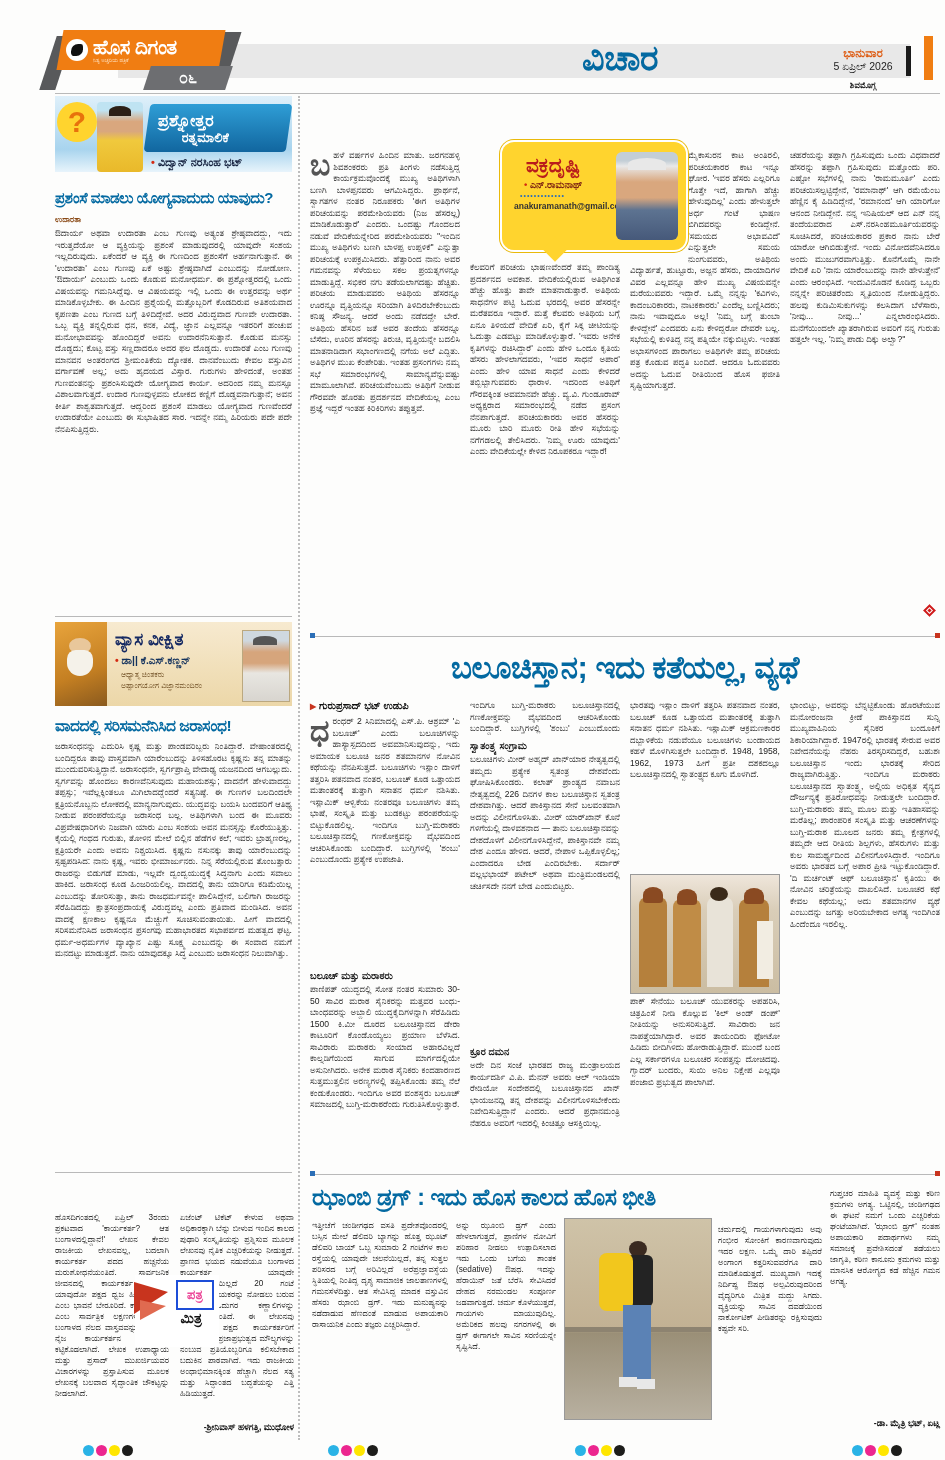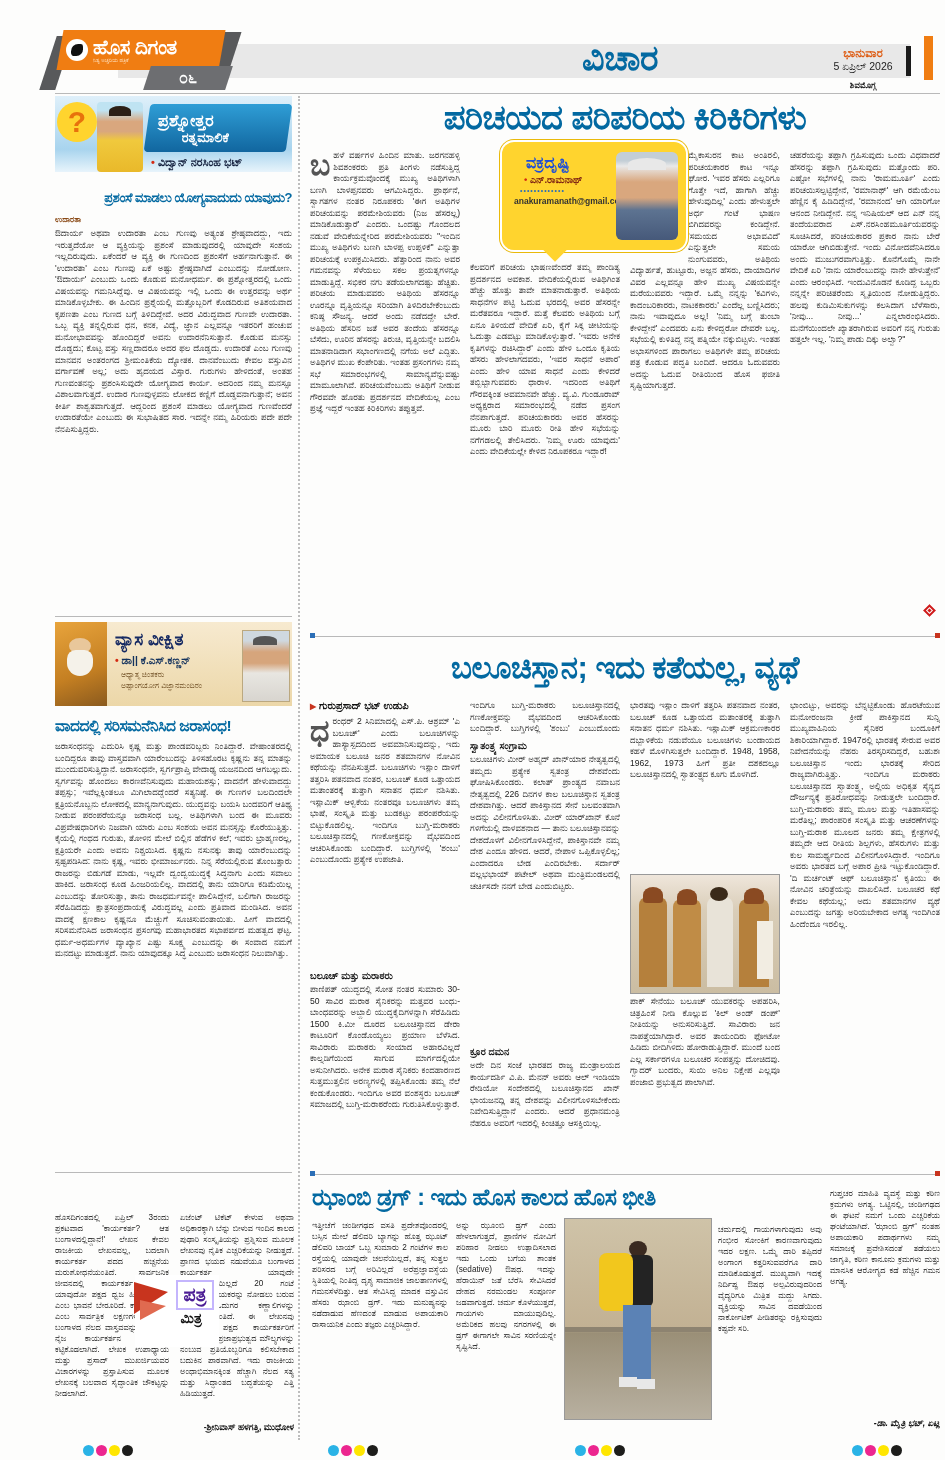--- a/index.html
+++ b/index.html
@@ -81,21 +81,21 @@
                    background:linear-gradient(180deg,#2f9ed6,#11669f);transform:skewX(-8deg);border-radius:4px;
                    display:flex;flex-direction:column;justify-content:center;padding-left:10px;box-sizing:border-box;">
         <span style="color:#fff;font-weight:900;font-size:16px;line-height:18px;transform:skewX(8deg);">ಪ್ರಶ್ನೋತ್ತರ</span>
         <span style="color:#fff;font-weight:900;font-size:13px;line-height:15px;padding-left:26px;transform:skewX(8deg);">ರತ್ನಮಾಲಿಕೆ</span>
       </span>
       <span class="byline-row" style="position:absolute;left:96px;top:60px;font-size:11px;">
         <span class="red-bullet">•</span>
         <span>ವಿದ್ವಾನ್ ನರಸಿಂಹ ಭಟ್</span>
       </span>
     </div>
-    <div class="headline" style="margin-top:14px;font-size:13px;line-height:24px;text-align:right;">ಪ್ರಶಂಸೆ ಮಾಡಲು ಯೋಗ್ಯವಾದುದು ಯಾವುದು?</div>
+    <div class="headline" style="margin-top:14px;font-size:15px;line-height:24px;">ಪ್ರಶಂಸೆ ಮಾಡಲು ಯೋಗ್ಯವಾದುದು ಯಾವುದು?</div>
     <div style="margin-top:5px;font-size:7.8px;font-weight:bold;color:#8a4a17;">ಉದಾರತಾ</div>
     <div class="body-col" style="margin-top:3px;width:237px;height:352px;">ಔದಾರ್ಯ ಅಥವಾ ಉದಾರತಾ ಎಂಬ ಗುಣವು ಅತ್ಯಂತ ಶ್ರೇಷ್ಠವಾದದ್ದು, ಇದು ಇರುತ್ತದೆಯೋ ಆ ವ್ಯಕ್ತಿಯನ್ನು ಪ್ರಶಂಸೆ ಮಾಡುವುದರಲ್ಲಿ ಯಾವುದೇ ಸಂಶಯ ಇಲ್ಲದಿರುವುದು. ಏಕೆಂದರೆ ಆ ವ್ಯಕ್ತಿ ಈ ಗುಣದಿಂದ ಪ್ರಶಂಸೆಗೆ ಅರ್ಹನಾಗುತ್ತಾನೆ. ಈ 'ಉದಾರತಾ' ಎಂಬ ಗುಣವು ಏಕೆ ಅಷ್ಟು ಶ್ರೇಷ್ಠವಾಗಿದೆ ಎಂಬುದನ್ನು ನೋಡೋಣ. 'ಔದಾರ್ಯ' ಎಂಬುದು ಒಂದು ಕೊಡುವ ಮನೋಧರ್ಮ. ಈ ಪ್ರಶ್ನೋತ್ತರದಲ್ಲಿ ಒಂದು ವಿಷಯವನ್ನು ಗಮನಿಸಿದ್ದೆವು. ಆ ವಿಷಯವನ್ನು ಇಲ್ಲಿ ಒಂದು ಈ ಉತ್ತರವನ್ನು ಅರ್ಥ ಮಾಡಿಕೊಳ್ಳಬೇಕು. ಈ ಹಿಂದಿನ ಪ್ರಶ್ನೆಯಲ್ಲಿ ಮತ್ತೊಬ್ಬರಿಗೆ ಕೊಡದಿರುವ ಅತಿಶಯವಾದ ಕೃಪಣತಾ ಎಂಬ ಗುಣದ ಬಗ್ಗೆ ತಿಳಿದಿದ್ದೇವೆ. ಅದರ ವಿರುದ್ಧವಾದ ಗುಣವೇ ಉದಾರತಾ. ಒಬ್ಬ ವ್ಯಕ್ತಿ ತನ್ನಲ್ಲಿರುವ ಧನ, ಕನಕ, ವಿದ್ಯೆ, ಜ್ಞಾನ ಎಲ್ಲವನ್ನೂ ಇತರರಿಗೆ ಹಂಚುವ ಮನೋಭಾವವನ್ನು ಹೊಂದಿದ್ದರೆ ಅವನು ಉದಾರನೆನಿಸುತ್ತಾನೆ. ಕೊಡುವ ಮನಸ್ಸು ದೊಡ್ಡದು; ಕೊಟ್ಟ ವಸ್ತು ಸಣ್ಣದಾದರೂ ಅದರ ಫಲ ದೊಡ್ಡದು. ಉದಾರತೆ ಎಂಬ ಗುಣವು ಮಾನವನ ಅಂತರಂಗದ ಶ್ರೀಮಂತಿಕೆಯ ದ್ಯೋತಕ. ದಾನವೆಂಬುದು ಕೇವಲ ವಸ್ತುವಿನ ವರ್ಗಾವಣೆ ಅಲ್ಲ; ಅದು ಹೃದಯದ ವಿಸ್ತಾರ. ಗುರುಗಳು ಹೇಳಿದಂತೆ, ಅಂತಹ ಗುಣವಂತನನ್ನು ಪ್ರಶಂಸಿಸುವುದೇ ಯೋಗ್ಯವಾದ ಕಾರ್ಯ. ಅದರಿಂದ ನಮ್ಮ ಮನಸ್ಸೂ ವಿಶಾಲವಾಗುತ್ತದೆ. ಉದಾರ ಗುಣವುಳ್ಳವನು ಲೋಕದ ಕಣ್ಣಿಗೆ ದೊಡ್ಡವನಾಗುತ್ತಾನೆ; ಅವನ ಕೀರ್ತಿ ಶಾಶ್ವತವಾಗುತ್ತದೆ. ಆದ್ದರಿಂದ ಪ್ರಶಂಸೆ ಮಾಡಲು ಯೋಗ್ಯವಾದ ಗುಣವೆಂದರೆ ಉದಾರತೆಯೇ ಎಂಬುದು ಈ ಸುಭಾಷಿತದ ಸಾರ. ಇದನ್ನೇ ನಮ್ಮ ಹಿರಿಯರು ಪದೇ ಪದೇ ನೆನಪಿಸುತ್ತಿದ್ದರು.</div>
   </div>
 
   <div class="hrule" style="left:55px;top:616px;width:237px;"></div>
 
   <div class="abs" style="left:55px;top:622px;width:237px;height:546px;">
     <div style="position:relative;width:237px;height:84px;background:linear-gradient(180deg,#f7ead0,#ecd7a8);overflow:hidden;">
       <span style="position:absolute;left:0;top:0;width:52px;height:84px;
                    background:linear-gradient(160deg,#e8a43c 0%,#c47f22 60%,#8a5a1e 100%);">
@@ -113,38 +113,37 @@
                    background:linear-gradient(180deg,#cfd8df 0%,#cfd8df 14%,#d6a57c 30%,#d6a57c 46%,#e8e6e1 60%,#d8d5cf 100%);">
         <span style="position:absolute;left:10px;top:5px;width:24px;height:9px;background:#555;border-radius:50% 50% 0 0;"></span>
       </span>
     </div>
     <div class="headline" style="margin-top:10px;font-size:15.5px;line-height:20px;">ವಾದದಲ್ಲಿ ಸರಿಸಮನೆನಿಸಿದ ಜರಾಸಂಧ!</div>
     <div class="body-col" style="margin-top:5px;width:237px;height:418px;">ಜರಾಸಂಧನನ್ನು ಎದುರಿಸಿ ಕೃಷ್ಣ ಮತ್ತು ಪಾಂಡವರಿಬ್ಬರು ನಿಂತಿದ್ದಾರೆ. ವೇಷಾಂತರದಲ್ಲಿ ಬಂದಿದ್ದರೂ ತಾವು ವಾಸ್ತವವಾಗಿ ಯಾರೆಂಬುದನ್ನು ತಿಳಿಸಹೊರಟ ಕೃಷ್ಣನು ತನ್ನ ಮಾತನ್ನು ಮುಂದುವರಿಸುತ್ತಿದ್ದಾನೆ. ಜರಾಸಂಧನೇ, ಸ್ವರ್ಗಪ್ರಾಪ್ತಿ ವೇದಾಢ್ಯ ಯಜನದಿಂದ ಆಗಬಲ್ಲುದು. ಸ್ವರ್ಗವನ್ನು ಹೊಂದಲು ಕಾರಣವೆನಿಸುವುದು ಮಹಾಯಶಸ್ಸು; ವಾದನೆಗೆ ಹೇಳುವಾದದ್ದು ತಪ್ಪಸ್ಸು; ಇವೆಲ್ಲಕ್ಕಿಂತಲೂ ಮಿಗಿಲಾದದ್ದೆಂದರೆ ಸತ್ಯನಿಷ್ಠೆ. ಈ ಗುಣಗಳ ಬಲದಿಂದಲೇ ಕ್ಷತ್ರಿಯನೊಬ್ಬನು ಲೋಕದಲ್ಲಿ ಮಾನ್ಯನಾಗುವುದು. ಯುದ್ಧವನ್ನು ಬಯಸಿ ಬಂದವರಿಗೆ ಆತಿಥ್ಯ ನೀಡುವ ಪರಂಪರೆಯನ್ನೂ ಜರಾಸಂಧ ಬಲ್ಲ. ಅತಿಥಿಗಳಾಗಿ ಬಂದ ಈ ಮೂವರು ವಿಪ್ರವೇಷಧಾರಿಗಳು ನಿಜವಾಗಿ ಯಾರು ಎಂಬ ಸಂಶಯ ಅವನ ಮನಸ್ಸನ್ನು ಕೊರೆಯುತ್ತಿತ್ತು. ಕೈಯಲ್ಲಿ ಗಂಧದ ಗುರುತು, ತೋಳಿನ ಮೇಲೆ ಬಿಲ್ಲಿನ ಹೆಡೆಗಳ ಕಲೆ; ಇವರು ಬ್ರಾಹ್ಮಣರಲ್ಲ, ಕ್ಷತ್ರಿಯರೇ ಎಂದು ಅವನು ನಿಶ್ಚಯಿಸಿದ. ಕೃಷ್ಣನು ನಸುನಕ್ಕು ತಾವು ಯಾರೆಂಬುದನ್ನು ಸ್ಪಷ್ಟಪಡಿಸಿದ: ನಾನು ಕೃಷ್ಣ, ಇವರು ಭೀಮಾರ್ಜುನರು. ನಿನ್ನ ಸೆರೆಯಲ್ಲಿರುವ ತೊಂಬತ್ತಾರು ರಾಜರನ್ನು ಬಿಡುಗಡೆ ಮಾಡು, ಇಲ್ಲವೇ ದ್ವಂದ್ವಯುದ್ಧಕ್ಕೆ ಸಿದ್ಧನಾಗು ಎಂದು ಸವಾಲು ಹಾಕಿದ. ಜರಾಸಂಧ ಕೂಡ ಹಿಂಜರಿಯಲಿಲ್ಲ. ವಾದದಲ್ಲಿ ತಾನು ಯಾರಿಗೂ ಕಡಿಮೆಯಿಲ್ಲ ಎಂಬುದನ್ನು ತೋರಿಸುತ್ತಾ, ತಾನು ರಾಜಧರ್ಮವನ್ನೇ ಪಾಲಿಸಿದ್ದೇನೆ, ಬಲಿಗಾಗಿ ರಾಜರನ್ನು ಸೆರೆಹಿಡಿದದ್ದು ಕ್ಷಾತ್ರಸಂಪ್ರದಾಯಕ್ಕೆ ವಿರುದ್ಧವಲ್ಲ ಎಂದು ಪ್ರತಿವಾದ ಮಂಡಿಸಿದ. ಅವನ ವಾದಕ್ಕೆ ಕ್ಷಣಕಾಲ ಕೃಷ್ಣನೂ ಮೆಚ್ಚುಗೆ ಸೂಚಿಸುವಂತಾಯಿತು. ಹೀಗೆ ವಾದದಲ್ಲಿ ಸರಿಸಮನೆನಿಸಿದ ಜರಾಸಂಧನ ಪ್ರಸಂಗವು ಮಹಾಭಾರತದ ಸಭಾಪರ್ವದ ಮಹತ್ವದ ಘಟ್ಟ. ಧರ್ಮ-ಅಧರ್ಮಗಳ ವ್ಯಾಖ್ಯಾನ ಎಷ್ಟು ಸೂಕ್ಷ್ಮ ಎಂಬುದನ್ನು ಈ ಸಂವಾದ ನಮಗೆ ಮನದಟ್ಟು ಮಾಡುತ್ತದೆ. ನಾನು ಯಾವುದಕ್ಕೂ ಸಿದ್ಧ ಎಂಬುದು ಜರಾಸಂಧನ ನಿಲುವಾಗಿತ್ತು.</div>
   </div>
 
   <div class="hrule" style="left:55px;top:1172px;width:237px;"></div>
 
-  <div class="abs headline" style="left:310px;top:96px;width:630px;text-align:center;font-size:34px;line-height:42px;">ಪರಿಚಯದ ಪರಿಪರಿಯ ಕಿರಿಕಿರಿಗಳು</div>
 
   <div class="abs body-col" style="left:310px;top:150px;width:150px;height:474px;">
     <span class="dropcap">ಬ</span>
     <span>ಹಳೆ ವರ್ಷಗಳ ಹಿಂದಿನ ಮಾತು. ಜರಗನಹಳ್ಳಿ ಶಿವಶಂಕರರು ಪ್ರತಿ ತಿಂಗಳು ನಡೆಸುತ್ತಿದ್ದ ಕಾರ್ಯಕ್ರಮವೊಂದಕ್ಕೆ ಮುಖ್ಯ ಅತಿಥಿಗಳಾಗಿ ಬಣಗಿ ಬಾಳಪ್ಪನವರು ಆಗಮಿಸಿದ್ದರು. ಪ್ರಾರ್ಥನೆ, ಸ್ವಾಗತಗಳ ನಂತರ ನಿರೂಪಕರು 'ಈಗ ಅತಿಥಿಗಳ ಪರಿಚಯವನ್ನು ಪರಮೇಶಿಯವರು (ನಿಜ ಹೆಸರಲ್ಲ) ಮಾಡಿಕೊಡುತ್ತಾರೆ' ಎಂದರು. ಒಂದಷ್ಟು ಗೊಂದಲದ ನಡುವೆ ವೇದಿಕೆಯನ್ನೇರಿದ ಪರಮೇಶಿಯವರು ''ಇಂದಿನ ಮುಖ್ಯ ಅತಿಥಿಗಳು ಬಣಗಿ ಬಾಳಪ್ಪ ಉಪ್ಪಳಿಕೆ'' ಎನ್ನುತ್ತಾ ಪರಿಚಯಕ್ಕೆ ಉಪಕ್ರಮಿಸಿದರು. ಹೆತ್ತಾರಿಂದ ನಾನು ಅವರ ಗಮನವನ್ನು ಸೆಳೆಯಲು ಸಕಲ ಪ್ರಯತ್ನಗಳನ್ನೂ ಮಾಡುತ್ತಿದ್ದೆ. ಸಭಿಕರ ನಗು ತಡೆಯಲಾಗದಷ್ಟು ಹೆಚ್ಚಿತು. ಪರಿಚಯ ಮಾಡುವವರು ಅತಿಥಿಯ ಹೆಸರನ್ನೂ ಊರನ್ನೂ ವೃತ್ತಿಯನ್ನೂ ಸರಿಯಾಗಿ ತಿಳಿದಿರಬೇಕೆಂಬುದು ಕನಿಷ್ಠ ಸೌಜನ್ಯ. ಆದರೆ ಅಂದು ನಡೆದದ್ದೇ ಬೇರೆ. ಅತಿಥಿಯ ಹೆಸರಿನ ಜತೆ ಅವರ ತಂದೆಯ ಹೆಸರನ್ನೂ ಬೆಸೆದು, ಊರಿನ ಹೆಸರನ್ನು ತಿರುಚಿ, ವೃತ್ತಿಯನ್ನೇ ಬದಲಿಸಿ ಮಾತನಾಡಿದಾಗ ಸಭಾಂಗಣದಲ್ಲಿ ನಗೆಯ ಅಲೆ ಎದ್ದಿತು. ಅತಿಥಿಗಳ ಮುಖ ಕೆಂಪೇರಿತು. ಇಂತಹ ಪ್ರಸಂಗಗಳು ನಮ್ಮ ಸಭೆ ಸಮಾರಂಭಗಳಲ್ಲಿ ಸಾಮಾನ್ಯವೆನ್ನುವಷ್ಟು ಮಾಮೂಲಾಗಿವೆ. ಪರಿಚಯವೆಂಬುದು ಅತಿಥಿಗೆ ನೀಡುವ ಗೌರವವೇ ಹೊರತು ಪ್ರದರ್ಶನದ ವೇದಿಕೆಯಲ್ಲ ಎಂಬ ಪ್ರಜ್ಞೆ ಇದ್ದರೆ ಇಂತಹ ಕಿರಿಕಿರಿಗಳು ತಪ್ಪುತ್ತವೆ.</span>
   </div>
   <div class="abs body-col" style="left:470px;top:262px;width:150px;height:362px;">ಕೆಲವರಿಗೆ ಪರಿಚಯ ಭಾಷಣವೆಂದರೆ ತಮ್ಮ ಪಾಂಡಿತ್ಯ ಪ್ರದರ್ಶನದ ಅವಕಾಶ. ವೇದಿಕೆಯಲ್ಲಿರುವ ಅತಿಥಿಗಿಂತ ಹೆಚ್ಚು ಹೊತ್ತು ತಾವೇ ಮಾತನಾಡುತ್ತಾರೆ. ಅತಿಥಿಯ ಸಾಧನೆಗಳ ಪಟ್ಟಿ ಓದುವ ಭರದಲ್ಲಿ ಅವರ ಹೆಸರನ್ನೇ ಮರೆತವರೂ ಇದ್ದಾರೆ. ಮತ್ತೆ ಕೆಲವರು ಅತಿಥಿಯ ಬಗ್ಗೆ ಏನೂ ತಿಳಿಯದೆ ವೇದಿಕೆ ಏರಿ, ಕೈಗೆ ಸಿಕ್ಕ ಚೀಟಿಯನ್ನು ಓದುತ್ತಾ ಎಡವಟ್ಟು ಮಾಡಿಕೊಳ್ಳುತ್ತಾರೆ. 'ಇವರು ಅನೇಕ ಕೃತಿಗಳನ್ನು ರಚಿಸಿದ್ದಾರೆ' ಎಂದು ಹೇಳಿ ಒಂದೂ ಕೃತಿಯ ಹೆಸರು ಹೇಳಲಾಗದವರು, 'ಇವರ ಸಾಧನೆ ಅಪಾರ' ಎಂದು ಹೇಳಿ ಯಾವ ಸಾಧನೆ ಎಂದು ಕೇಳಿದರೆ ತಬ್ಬಿಬ್ಬಾಗುವವರು ಧಾರಾಳ. ಇದರಿಂದ ಅತಿಥಿಗೆ ಗೌರವಕ್ಕಿಂತ ಅವಮಾನವೇ ಹೆಚ್ಚು. ವ್ಯ.ವಿ. ಗುಂಡೂರಾವ್ ಅಧ್ಯಕ್ಷರಾದ ಸಮಾರಂಭದಲ್ಲಿ ನಡೆದ ಪ್ರಸಂಗ ನೆನಪಾಗುತ್ತದೆ. ಪರಿಚಯಕಾರರು ಅವರ ಹೆಸರನ್ನು ಮೂರು ಬಾರಿ ಮೂರು ರೀತಿ ಹೇಳಿ ಸಭೆಯನ್ನು ನಗೆಗಡಲಲ್ಲಿ ತೇಲಿಸಿದರು. 'ನಿಮ್ಮ ಊರು ಯಾವುದು' ಎಂದು ವೇದಿಕೆಯಲ್ಲೇ ಕೇಳಿದ ನಿರೂಪಕರೂ ಇದ್ದಾರೆ!</div>
   <div class="abs body-col" style="left:630px;top:150px;width:150px;height:474px;">
     <span style="float:left;width:58px;height:110px;"></span>
     <span>ಮೈಕಾಸುರನ ಕಾಟ ಅಂತಿರಲಿ, ಪರಿಚಯಕಾರರ ಕಾಟ ಇನ್ನೂ ಘೋರ. 'ಇವರ ಹೆಸರು ಎಲ್ಲರಿಗೂ ಗೊತ್ತೇ ಇದೆ, ಹಾಗಾಗಿ ಹೆಚ್ಚು ಹೇಳುವುದಿಲ್ಲ' ಎಂದು ಹೇಳುತ್ತಲೇ ಅರ್ಧ ಗಂಟೆ ಭಾಷಣ ಬಿಗಿದವರನ್ನು ಕಂಡಿದ್ದೇನೆ. 'ಸಮಯದ ಅಭಾವವಿದೆ' ಎನ್ನುತ್ತಲೇ ಸಮಯ ನುಂಗುವವರು, ಅತಿಥಿಯ ವಿದ್ಯಾರ್ಹತೆ, ಹುಟ್ಟೂರು, ಅಜ್ಜನ ಹೆಸರು, ದಾಯಾದಿಗಳ ವಿವರ ಎಲ್ಲವನ್ನೂ ಹೇಳಿ ಮುಖ್ಯ ವಿಷಯವನ್ನೇ ಮರೆಯುವವರು ಇದ್ದಾರೆ. ಒಮ್ಮೆ ನನ್ನನ್ನು 'ಕವಿಗಳು, ಕಾದಂಬರಿಕಾರರು, ನಾಟಕಕಾರರು' ಎಂದೆಲ್ಲ ಬಣ್ಣಿಸಿದರು; ನಾನು ಇವಾವುದೂ ಅಲ್ಲ! 'ನಿಮ್ಮ ಬಗ್ಗೆ ತುಂಬಾ ಕೇಳಿದ್ದೇನೆ' ಎಂದವರು ಏನು ಕೇಳಿದ್ದರೋ ದೇವರೇ ಬಲ್ಲ. ಸಭೆಯಲ್ಲಿ ಕುಳಿತಿದ್ದ ನನ್ನ ಪತ್ನಿಯೇ ನಕ್ಕುಬಿಟ್ಟಳು. ಇಂತಹ ಅಭಾಸಗಳಿಂದ ಪಾರಾಗಲು ಅತಿಥಿಗಳೇ ತಮ್ಮ ಪರಿಚಯ ಪತ್ರ ಕೊಡುವ ಪದ್ಧತಿ ಬಂದಿದೆ. ಆದರೂ ಓದುವವರು ಅದನ್ನು ಓದುವ ರೀತಿಯಿಂದ ಹೊಸ ಫಜೀತಿ ಸೃಷ್ಟಿಯಾಗುತ್ತದೆ.</span>
   </div>
   <div class="abs body-col" style="left:790px;top:150px;width:150px;height:474px;">
     <span>ಚಹರೆಯನ್ನು ತಪ್ಪಾಗಿ ಗ್ರಹಿಸುವುದು ಒಂದು ವಿಧವಾದರೆ ಹೆಸರನ್ನು ತಪ್ಪಾಗಿ ಗ್ರಹಿಸುವುದು ಮತ್ತೊಂದು ಪರಿ. ಎಷ್ಟೋ ಸಭೆಗಳಲ್ಲಿ ನಾನು 'ರಾಮಮೂರ್ತಿ' ಎಂದು ಪರಿಚಯಿಸಲ್ಪಟ್ಟಿದ್ದೇನೆ, 'ರಮಾನಾಥ್' ಆಗಿ ರಮೆಯೆಂಬ ಹೆಣ್ಣಿನ ಕೈ ಹಿಡಿದಿದ್ದೇನೆ, 'ರಮಾನಂದ' ಆಗಿ ಯಾರಿಗೋ ಆನಂದ ನೀಡಿದ್ದೇನೆ. ನನ್ನ ಇನಿಷಿಯಲ್ ಆದ ಎನ್ ನನ್ನ ತಂದೆಯವರಾದ ಎಸ್.ನರಸಿಂಹಮೂರ್ತಿಯವರನ್ನು ಸೂಚಿಸಿದರೆ, ಪರಿಚಯಕಾರರ ಪ್ರಕಾರ ನಾನು ಬೇರೆ ಯಾರೋ ಆಗಿಬಿಡುತ್ತೇನೆ. ಇಂದು ವಿನೋದವೆನಿಸಿದರೂ ಅಂದು ಮುಜುಗರವಾಗುತ್ತಿತ್ತು. ಕೊನೆಗೊಮ್ಮೆ ನಾನೇ ವೇದಿಕೆ ಏರಿ 'ನಾನು ಯಾರೆಂಬುದನ್ನು ನಾನೇ ಹೇಳುತ್ತೇನೆ' ಎಂದು ಆರಂಭಿಸಿದೆ. ಇಂದುವಿನೊಡನೆ ಕೂಡಿದ್ದ ಒಬ್ಬರು ನನ್ನನ್ನೇ ಪರಿಚಿತರೆಂದು ಸ್ಮೃತಿಯಿಂದ ನೋಡುತ್ತಿದ್ದರು. ಹಲವು ಕುಡಿಮಿಸುಕುಗಳನ್ನು ಕಲಸಿದಾಗ ಬೆಳೆಸಾರು, 'ನೀವು... ನೀವು...' ಎನ್ನಲಾರಂಭಿಸಿದರು. ಮನೆಗೆಯಿಂದಲೇ ಖ್ಯಾತರಾಗಿರುವ ಅವರಿಗೆ ನನ್ನ ಗುರುತು ಹತ್ತಲೇ ಇಲ್ಲ. 'ನಿಮ್ಮ ಪಾಡು ದಿಕ್ಕು ಅಲ್ವಾ?''</span>
   </div>
   <span class="abs endmark" style="left:925px;top:606px;"></span>
 
   <div class="abs kicker" style="left:502px;top:142px;width:180px;height:104px;">
-    <div style="margin:10px 0 0 22px;font-size:16px;font-weight:900;color:#1d4ed8;">ವಕ್ರದೃಷ್ಟಿ</div>
+    <div style="margin:10px 0 0 22px;font-size:20px;font-weight:900;color:#b91c1c;">ವಕ್ರದೃಷ್ಟಿ</div>
     <div style="margin:2px 0 0 20px;font-size:9.5px;font-weight:bold;color:#7a1d12;">
       <span class="red-bullet">•</span>
       <span>ಎನ್.ರಾಮನಾಥ್</span>
     </div>
     <div style="margin:1px 0 0 16px;font-size:7px;letter-spacing:1px;color:#2c6fb7;">•••••••••••••</div>
     <div style="margin:2px 0 0 10px;font-size:8.5px;font-weight:bold;color:#333;">anakuramanath@gmail.com</div>
     <span style="position:absolute;right:6px;top:8px;width:62px;height:88px;border-radius:6px;
                  background:linear-gradient(180deg,#c3ced6 0%,#c3ced6 10%,#e9e9e9 16%,#d9a77e 34%,#d9a77e 52%,#5d7391 66%,#46597a 100%);">
         <span style="position:absolute;left:12px;top:6px;width:38px;height:12px;background:#e8e8e8;border-radius:50% 50% 0 0;"></span>
     </span>
@@ -201,41 +200,41 @@
   <span class="sqb" style="left:935px;top:1171px;background:#c8341e;"></span>
 
   <div class="abs body-col small" style="left:55px;top:1212px;width:114px;height:226px;">ಹೊಸದಿಗಂತದಲ್ಲಿ ಏಪ್ರಿಲ್ 3ರಂದು ಪ್ರಕಟವಾದ 'ಕಾರ್ಯಕರ್ತ? ಆತ ಬಂಗಾಳದಲ್ಲಿದ್ದಾನೆ!' ಲೇಖನ ಕೇವಲ ರಾಜಕೀಯ ಲೇಖನವಲ್ಲ, ಬದಲಾಗಿ ಕಾರ್ಯಕರ್ತ ಪದದ ಹಚ್ಚನೆಯ ಮರುಶೋಧನೆಯಂತಿದೆ. ಸಾರ್ವಜನಿಕ ಜೀವನದಲ್ಲಿ ಕಾರ್ಯಕರ್ತ ಎಂದರೆ ಯಾವುದೋ ಪಕ್ಷದ ಧ್ವಜ ಹಿಡಿಯುವವನು ಎಂಬ ಭಾವನೆ ಬೇರೂರಿದೆ. ಕಾರ್ಯಕರ್ತನು ಎಂಬ ಸಾರ್ವತ್ರಿಕ ಲಕ್ಷಣಗಳ ಮೂಲಕ ಬಂಗಾಳದ ನೆಲದ ವಾಸ್ತವವನ್ನು ತೆರೆದಿಡುವ ನೈಜ ಕಾರ್ಯಕರ್ತನ ಚಿತ್ರಣವನ್ನು ಕಟ್ಟಿಕೊಡಲಾಗಿದೆ. ಲೇಖಕ ಉಪಾಧ್ಯಾಯ ಮತ್ತು ಪ್ರಸಾದ್ ಮುಖರ್ಜಿಯವರ ವಿಚಾರಗಳನ್ನು ಪ್ರಸ್ತಾಪಿಸುವ ಮೂಲಕ ಲೇಖನಕ್ಕೆ ಬಲವಾದ ಸೈದ್ಧಾಂತಿಕ ಚೌಕಟ್ಟನ್ನು ನೀಡಲಾಗಿದೆ.</div>
   <div class="abs body-col small" style="left:180px;top:1212px;width:114px;height:210px;">ಏಜೆಂಟ್ ಟಿಕೆಟ್ ಕೇಳುವ ಅಥವಾ ಅಧಿಕಾರಕ್ಕಾಗಿ ಬೆನ್ನು ಬೀಳುವ ಇಂದಿನ ಕಾಲದ ಪುಢಾರಿ ಸಂಸ್ಕೃತಿಯನ್ನು ಪ್ರಶ್ನಿಸುವ ಮೂಲಕ ಲೇಖನವು ನೈತಿಕ ಎಚ್ಚರಿಕೆಯನ್ನು ನೀಡುತ್ತದೆ. ಪ್ರಾಣದ ಭಯದ ನಡುವೆಯೂ ಬಂಗಾಳದ ಕಾರ್ಯಕರ್ತ ಯಾವುದೇ ಪ್ರತಿಫಲಾಪೇಕ್ಷೆಯಿಲ್ಲದೆ 20 ಗಂಟೆ ಪ್ರಯಾಣಿಸಿ ನಾಯಕರನ್ನು ನೋಡಲು ಬರುವ ಚಿತ್ರಣ ಓದುಗರ ಕಣ್ಣಾಲಿಗಳನ್ನು ತೇವಗೊಳಿಸುವಂತಿದೆ. ಈ ಲೇಖನವು ರಾಜಕೀಯ ಪಕ್ಷದ ಕಾರ್ಯಕರ್ತರಿಗೆ ಮಾತ್ರವಲ್ಲದೆ, ಪ್ರಜಾಪ್ರಭುತ್ವದ ಮೌಲ್ಯಗಳನ್ನು ನಂಬುವ ಪ್ರತಿಯೊಬ್ಬರಿಗೂ ಕಲಿಸಬೇಕಾದ ಬದುಕಿನ ಪಾಠವಾಗಿದೆ. ಇದು ರಾಜಕೀಯ ಅಂಧಾಭಿಮಾನಕ್ಕಿಂತ ಹೆಚ್ಚಾಗಿ ನೆಲದ ಸತ್ಯ ಮತ್ತು ಸಿದ್ಧಾಂತದ ಬದ್ಧತೆಯನ್ನು ಎತ್ತಿ ಹಿಡಿಯುತ್ತದೆ.</div>
   <div class="abs sig" style="left:180px;top:1422px;width:114px;">-ಶ್ರೀನಿವಾಸ್ ಹಳಗತ್ತಿ, ಮುಧೋಳ</div>
   <div class="abs" style="left:138px;top:1278px;width:78px;height:66px;background:#fff;box-shadow:0 0 0 3px #fff;">
     <span style="position:absolute;left:-4px;top:4px;width:0;height:0;
                  border-left:34px solid #c8341e;border-top:10px solid transparent;border-bottom:22px solid transparent;"></span>
     <span style="position:absolute;left:2px;top:22px;width:0;height:0;
                  border-left:26px solid #e06a50;border-top:6px solid transparent;border-bottom:14px solid transparent;"></span>
-    <span style="position:absolute;right:2px;top:2px;width:34px;height:26px;border:2px solid #c4b5fd;
-                 color:#4c1d95;font-weight:900;font-size:19px;text-align:center;line-height:26px;">
+    <span style="position:absolute;right:2px;top:2px;width:34px;height:26px;border:2px solid #1d4ed8;
+                 color:#ec4899;font-weight:900;font-size:13px;text-align:center;line-height:26px;">
       <span>ಪತ್ರ</span>
     </span>
     <span style="position:absolute;right:14px;top:32px;color:#111;font-weight:900;font-size:14px;">ಮಿತ್ರ</span>
   </div>
 
   <div class="abs headline" style="left:312px;top:1182px;width:392px;font-size:23px;line-height:30px;">ಝಾಂಬಿ ಡ್ರಗ್ : ಇದು ಹೊಸ ಕಾಲದ ಹೊಸ ಭೀತಿ</div>
   <div class="abs body-col small" style="left:312px;top:1220px;width:136px;height:220px;">ಇತ್ತೀಚೆಗೆ ಚಂಡೀಗಢದ ವಸತಿ ಪ್ರದೇಶವೊಂದರಲ್ಲಿ ಬಸ್ಸಿನ ಮೇಲೆ ಡೆಲಿವರಿ ಬ್ಯಾಗನ್ನು ಹೊತ್ತ ಝೂಟ್ ಡೆಲಿವರಿ ಬಾಯ್ ಒಬ್ಬ ಸುಮಾರು 2 ಗಂಟೆಗಳ ಕಾಲ ರಸ್ತೆಯಲ್ಲಿ ಯಾವುದೇ ಚಲನೆಯಿಲ್ಲದೆ, ತನ್ನ ಸುತ್ತಲ ಪರಿಸರದ ಬಗ್ಗೆ ಅರಿವಿಲ್ಲದೆ ಅರೆಪ್ರಜ್ಞಾವಸ್ಥೆಯ ಸ್ಥಿತಿಯಲ್ಲಿ ನಿಂತಿದ್ದ ದೃಶ್ಯ ಸಾಮಾಜಿಕ ಜಾಲತಾಣಗಳಲ್ಲಿ ಗಮನಸೆಳೆದಿತ್ತು. ಆತ ಸೇವಿಸಿದ್ದ ಮಾದಕ ವಸ್ತುವಿನ ಹೆಸರು ಝಾಂಬಿ ಡ್ರಗ್. ಇದು ಮನುಷ್ಯನನ್ನು ನಡೆದಾಡುವ ಹೆಣದಂತೆ ಮಾಡುವ ಅಪಾಯಕಾರಿ ರಾಸಾಯನಿಕ ಎಂದು ತಜ್ಞರು ಎಚ್ಚರಿಸಿದ್ದಾರೆ.</div>
   <div class="abs body-col small" style="left:456px;top:1220px;width:100px;height:220px;">ಅನ್ನು ಝೂಂಬಿ ಡ್ರಗ್ ಎಂದು ಹೇಳಲಾಗುತ್ತದೆ, ಪ್ರಾಣಿಗಳ ನೋವಿಗೆ ಪರಿಹಾರ ನೀಡಲು ಉತ್ಪಾದಿಸಲಾದ ಇದು ಒಂದು ಬಗೆಯ ಶಾಂತಕ (sedative) ಔಷಧ. ಇದನ್ನು ಹೆರಾಯಿನ್ ಜತೆ ಬೆರೆಸಿ ಸೇವಿಸಿದರೆ ದೇಹದ ನರಮಂಡಲ ಸಂಪೂರ್ಣ ಜಡವಾಗುತ್ತದೆ. ಚರ್ಮ ಕೊಳೆಯುತ್ತದೆ, ಗಾಯಗಳು ಮಾಯುವುದಿಲ್ಲ. ಅಮೆರಿಕದ ಹಲವು ನಗರಗಳಲ್ಲಿ ಈ ಡ್ರಗ್ ಈಗಾಗಲೇ ಸಾವಿನ ಸರಣಿಯನ್ನೇ ಸೃಷ್ಟಿಸಿದೆ.</div>
   <div class="abs photo-frame" style="left:564px;top:1218px;width:146px;height:200px;background:linear-gradient(180deg,#cfc3a8 0%,#c2b193 55%,#9a8f77 57%,#b8b0a0 100%);">
     <span style="position:absolute;left:0;top:108px;width:146px;height:5px;background:#8d8370;"></span>
     <span style="position:absolute;left:64px;top:22px;width:18px;height:16px;background:#3a2a20;border-radius:50%;"></span>
     <span style="position:absolute;left:58px;top:36px;width:30px;height:52px;background:#232323;border-radius:6px;"></span>
     <span style="position:absolute;left:34px;top:34px;width:34px;height:58px;background:#f2c71d;border-radius:8px;"></span>
     <span style="position:absolute;left:58px;top:86px;width:28px;height:74px;background:#5b82b5;"></span>
     <span style="position:absolute;left:54px;top:158px;width:18px;height:10px;background:#e8e8e8;"></span>
     <span style="position:absolute;left:72px;top:160px;width:18px;height:10px;background:#e8e8e8;"></span>
   </div>
   <div class="abs body-col small" style="left:718px;top:1188px;width:104px;height:252px;margin-top:36px;">ಚರ್ಮದಲ್ಲಿ ಗಾಯಗಳಾಗುವುದು ಅವು ಗಂಭೀರ ಸೋಂಕಿಗೆ ಕಾರಣವಾಗುವುದು ಇದರ ಲಕ್ಷಣ. ಒಮ್ಮೆ ದಾರಿ ತಪ್ಪಿದರೆ ಅಂಗಾಂಗ ಕತ್ತರಿಸುವವರೆಗೂ ದಾರಿ ಮಾಡಿಕೊಡುತ್ತದೆ. ಮುಖ್ಯವಾಗಿ ಇದಕ್ಕೆ ನಿರ್ದಿಷ್ಟ ಔಷಧ ಅಲ್ಪವಿರುವುದರಿಂದ ವೈದ್ಯರಿಗೂ ಮಿತ್ರಿತ ಮದ್ದು ಸಿಗದು. ವ್ಯಕ್ತಿಯನ್ನು ಸಾವಿನ ದವಡೆಯಿಂದ ನಾರ್ಕೋಟಿಕ್ ಪೀಡಿತರನ್ನು ರಕ್ಷಿಸುವುದು ಕಷ್ಟವೇ ಸರಿ.</div>
   <div class="abs body-col small" style="left:830px;top:1188px;width:110px;height:228px;">ಗುಪ್ತಚರ ಮಾಹಿತಿ ವ್ಯವಸ್ಥೆ ಮತ್ತು ಕಠಿಣ ಕ್ರಮಗಳು ಅಗತ್ಯ. ಒಟ್ಟಿನಲ್ಲಿ, ಚಂಡೀಗಢದ ಈ ಘಟನೆ ನಮಗೆ ಒಂದು ಎಚ್ಚರಿಕೆಯ ಘಂಟೆಯಾಗಿದೆ. 'ಝಾಂಬಿ ಡ್ರಗ್' ನಂತಹ ಅಪಾಯಕಾರಿ ಪದಾರ್ಥಗಳು ನಮ್ಮ ಸಮಾಜಕ್ಕೆ ಪ್ರವೇಶಿಸದಂತೆ ತಡೆಯಲು ಜಾಗೃತಿ, ಕಠಿಣ ಕಾನೂನು ಕ್ರಮಗಳು ಮತ್ತು ಮಾನಸಿಕ ಆರೋಗ್ಯದ ಕಡೆ ಹೆಚ್ಚಿನ ಗಮನ ಅಗತ್ಯ.</div>
-  <div class="abs sig" style="left:830px;top:1418px;width:110px;font-style:italic;">-ಡಾ. ಮೈತ್ರಿ ಭಟ್, ಏಟ್ಲ</div>
+  <div class="abs sig" style="left:830px;top:1418px;width:110px;">-ಡಾ. ಮೈತ್ರಿ ಭಟ್, ಏಟ್ಲ</div>
 
   <div class="abs" style="left:83px;top:1442px;"><span class="dot" style="background: rgb(42, 179, 230);"></span><span class="dot" style="background: rgb(236, 38, 143);"></span><span class="dot" style="background: rgb(255, 230, 0);"></span><span class="dot" style="background: rgb(29, 29, 27);"></span></div>
   <div class="abs" style="left:328px;top:1442px;"><span class="dot" style="background: rgb(42, 179, 230);"></span><span class="dot" style="background: rgb(236, 38, 143);"></span><span class="dot" style="background: rgb(255, 230, 0);"></span><span class="dot" style="background: rgb(29, 29, 27);"></span></div>
   <div class="abs" style="left:575px;top:1442px;"><span class="dot" style="background: rgb(42, 179, 230);"></span><span class="dot" style="background: rgb(236, 38, 143);"></span><span class="dot" style="background: rgb(255, 230, 0);"></span><span class="dot" style="background: rgb(29, 29, 27);"></span></div>
   <div class="abs" style="left:852px;top:1442px;"><span class="dot" style="background: rgb(42, 179, 230);"></span><span class="dot" style="background: rgb(236, 38, 143);"></span><span class="dot" style="background: rgb(255, 230, 0);"></span><span class="dot" style="background: rgb(29, 29, 27);"></span></div>
 
 </div>
 
 </body></html>

